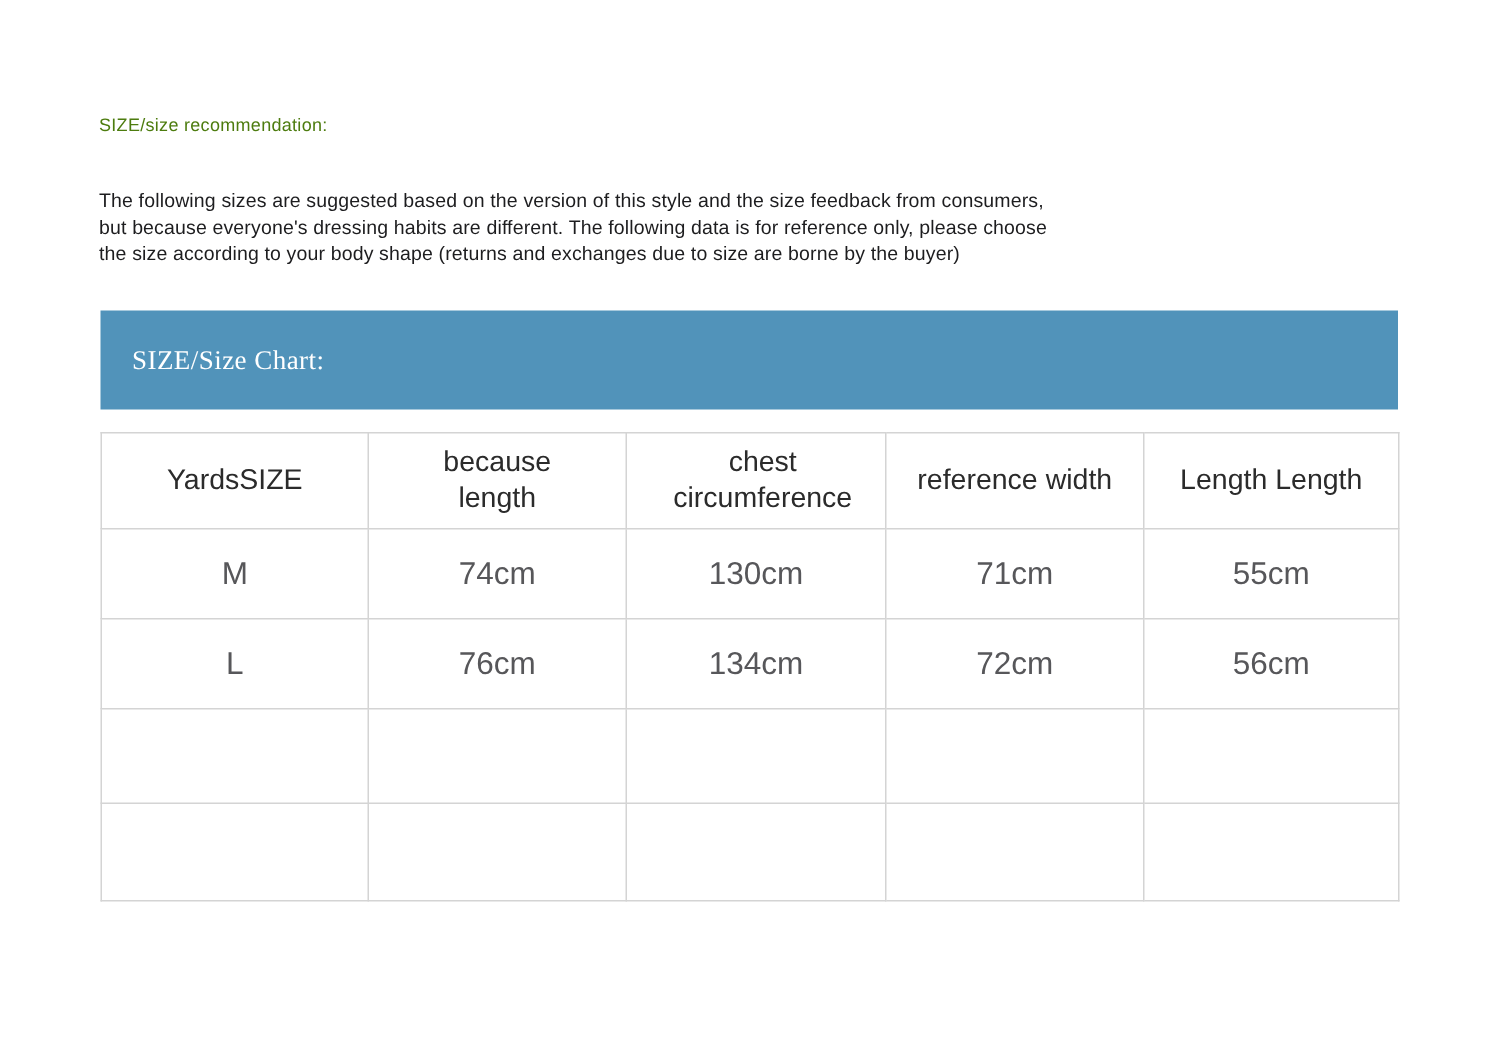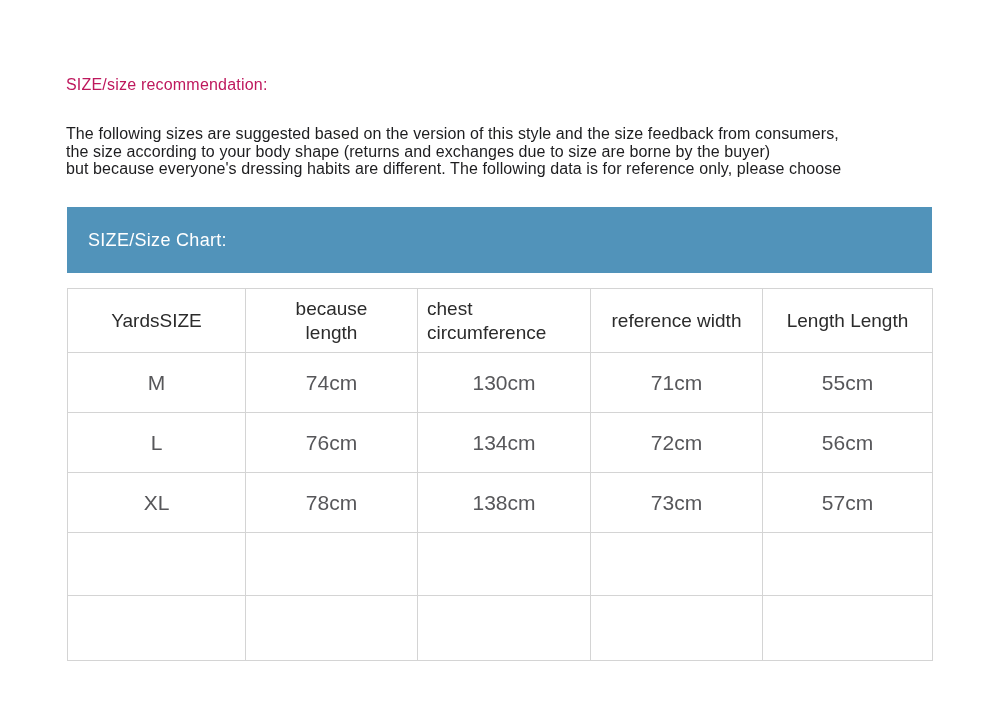--- a/index.html
+++ b/index.html
@@ -12,49 +12,50 @@
     position: relative;
     width: 1000px;
     height: 708px;
     background: #ffffff;
     overflow: hidden;
   }
   .section-title {
     position: absolute;
     left: 66px;
     top: 76px;
-    font-size: 16px;
-    color: #be185d;
+    font-size: 12px;
+    color: #4d7c0f;
     letter-spacing: 0.2px;
   }
   .size-note {
     position: absolute;
     left: 66px;
     top: 125px;
     width: 870px;
-    font-size: 16px;
+    font-size: 13px;
     line-height: 17.5px;
     color: #1d1d1f;
     letter-spacing: 0.1px;
   }
   .banner {
     position: absolute;
     left: 67px;
     top: 207px;
     width: 865px;
     height: 66px;
     box-sizing: border-box;
     display: flex;
     align-items: center;
     padding-left: 21px;
   }
   .banner-title {
     color: #ffffff;
     font-size: 18px;
     letter-spacing: 0.3px;
+    font-family: Liberation Serif, serif;
   }
   table.size-table {
     position: absolute;
     left: 67px;
     top: 288px;
     width: 865px;
     border-collapse: collapse;
     table-layout: fixed;
   }
   .size-table th, .size-table td {
@@ -66,21 +67,21 @@
   }
   .size-table th {
     height: 64px;
     font-weight: normal;
     font-size: 19px;
     color: #2b2b2b;
     line-height: 24px;
     white-space: pre-line;
   }
   .size-table th.align-left {
-    text-align: left;
+    text-align: center;
     padding-left: 9px;
   }
   .size-table td {
     height: 60px;
     font-size: 21px;
     color: #57575a;
   }
   .size-table tr.empty-row td {
     height: 63px;
   }
@@ -90,22 +91,22 @@
 </style>
 </head>
 <body>
 
 <div class="canvas">
 
   <div class="section-title">SIZE/size recommendation:</div>
 
   <div class="size-note">
     <div>The following sizes are suggested based on the version of this style and the size feedback from consumers,</div>
+    <div>but because everyone's dressing habits are different. The following data is for reference only, please choose</div>
     <div>the size according to your body shape (returns and exchanges due to size are borne by the buyer)</div>
-    <div>but because everyone's dressing habits are different. The following data is for reference only, please choose</div>
   </div>
 
   <div class="banner" style="background:#5193ba;">
     <span class="banner-title">SIZE/Size Chart:</span>
   </div>
 
   <table class="size-table">
     <colgroup>
       <col style="width:178px">
       <col style="width:172px">
@@ -132,27 +133,20 @@
         <td>71cm</td>
         <td>55cm</td>
       </tr>
       <tr>
         <td>L</td>
         <td>76cm</td>
         <td>134cm</td>
         <td>72cm</td>
         <td>56cm</td>
       </tr>
-      <tr>
-        <td>XL</td>
-        <td>78cm</td>
-        <td>138cm</td>
-        <td>73cm</td>
-        <td>57cm</td>
-      </tr>
       <tr class="empty-row">
         <td></td>
         <td></td>
         <td></td>
         <td></td>
         <td></td>
       </tr>
       <tr class="empty-row last">
         <td></td>
         <td></td>

